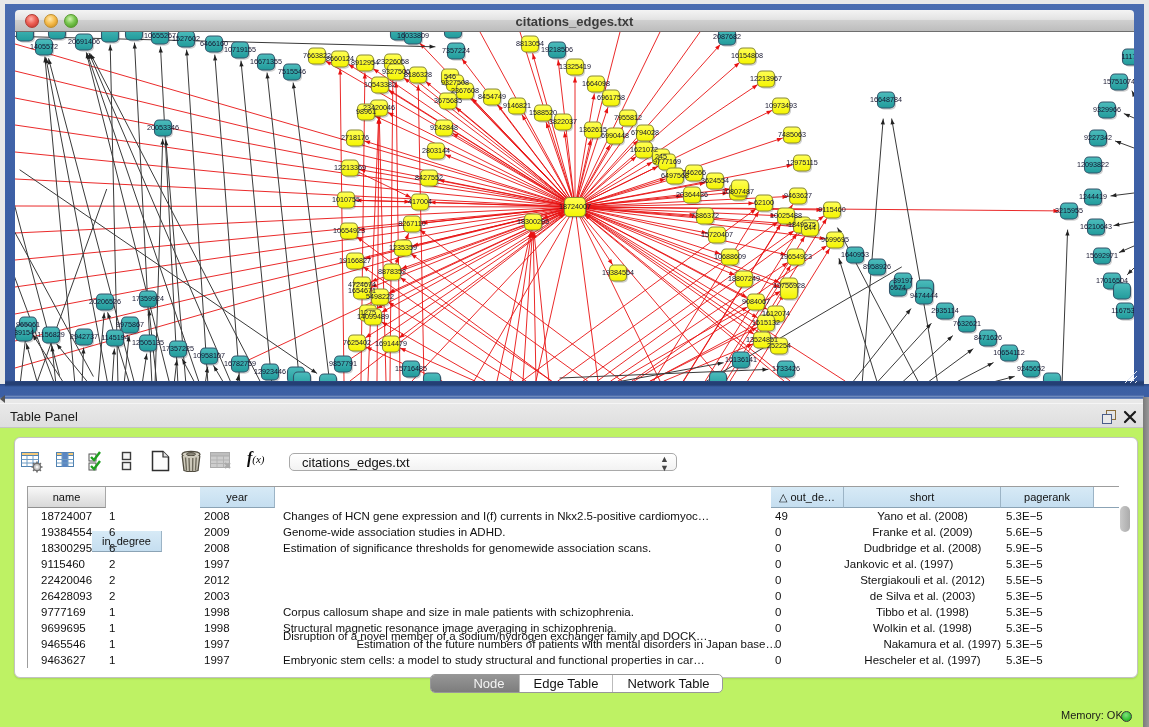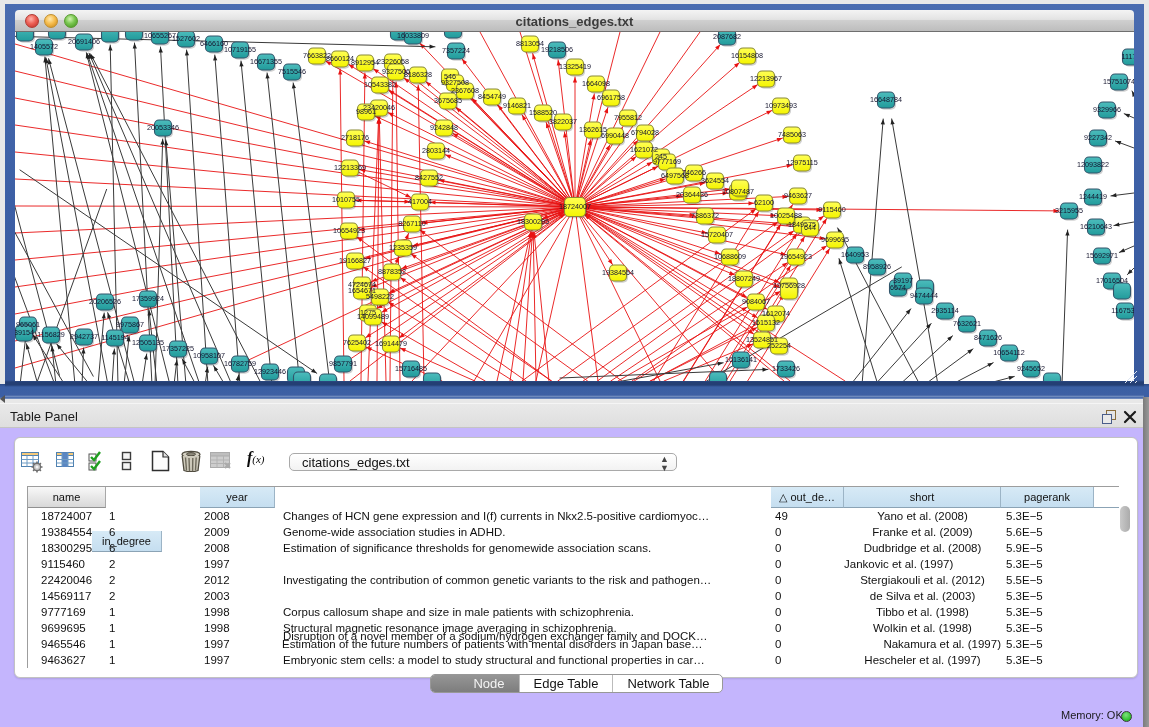--- a/index.html
+++ b/index.html
@@ -22,21 +22,21 @@
   #graph { left:10px; top:28px; width:1119px; height:349px; background:#fff; overflow:hidden; }
 
   
   #divider-arrow { left:0px; top:395px; width:0; height:0;
       border-top:4px solid transparent; border-bottom:4px solid transparent; border-right:5px solid #555; }
 
   
   #tp-head { left:0; top:403px; width:1149px; height:25px; background:linear-gradient(180deg,#e9e9e9,#dedede);
       border-top:1px solid #f5f5f5; border-bottom:1px solid #c4c4c4; }
   #tp-head .t { left:10px; top:5px; font-size:13px; color:#1c1c1c; }
-  #tp-body { left:0; top:428px; width:1149px; height:299px; background:#c4b5fd; }
+  #tp-body { left:0; top:428px; width:1149px; height:299px; background:#bef264; }
   #toolpanel { left:14px; top:9px; width:1124px; height:241px; background:#fff;
       border:1px solid #c2c2c2; border-radius:6px; box-shadow:0 1px 2px rgba(0,0,0,0.12); }
 
   
   #combo { left:274px; top:15px; width:388px; height:18px; background:linear-gradient(180deg,#ffffff,#f2f2f2);
       border:1px solid #a9a9a9; border-radius:5px; font-size:13px; color:#111; line-height:18px; padding-left:12px; }
   #combo .arrows { right:7px; top:1px; font-size:9px; color:#444; line-height:9px; text-align:center; }
 
   
   #tbl { left:12px; top:48px; width:1092px; height:182px; border-top:1px solid #9d9d9d; border-left:1px solid #9d9d9d; overflow:hidden; }
@@ -814,27 +814,26 @@
           <div class="c" style="left:81px;width:40px;">2</div>
           <div class="c" style="left:176px;width:60px;">1997</div>
           <div class="c" style="left:747px;width:60px;">0</div>
           <div class="c" style="left:816px;width:157px;text-align:left;">Jankovic et al. (1997)</div>
           <div class="c" style="left:978px;width:80px;">5.3E−5</div>
         </div>
         <div class="row" style="left:0;top:85px;width:1092px;">
           <div class="c" style="left:13px;width:66px;">22420046</div>
           <div class="c" style="left:81px;width:40px;">2</div>
           <div class="c" style="left:176px;width:60px;">2012</div>
-          <div class="c" style="left:255px;width:487px;">Investigating the contribution of common genetic variants to the risk and pathogen…</div>
           <div class="c" style="left:747px;width:60px;">0</div>
           <div class="c" style="left:816px;width:157px;text-align:center;">Stergiakouli et al. (2012)</div>
           <div class="c" style="left:978px;width:80px;">5.5E−5</div>
         </div>
         <div class="row" style="left:0;top:101px;width:1092px;">
-          <div class="c" style="left:13px;width:66px;">14569117</div>
+          <div class="c" style="left:13px;width:66px;">26428093</div>
           <div class="c" style="left:81px;width:40px;">2</div>
           <div class="c" style="left:176px;width:60px;">2003</div>
           <div class="c" style="left:255px;width:487px;margin-top:40px;">Disruption of a novel member of a sodium/hydrogen exchanger family and DOCK…</div>
           <div class="c" style="left:747px;width:60px;">0</div>
           <div class="c" style="left:816px;width:157px;text-align:center;">de Silva et al. (2003)</div>
           <div class="c" style="left:978px;width:80px;">5.3E−5</div>
         </div>
         <div class="row" style="left:0;top:117px;width:1092px;">
           <div class="c" style="left:13px;width:66px;">9777169</div>
           <div class="c" style="left:81px;width:40px;">1</div>
@@ -850,21 +849,21 @@
           <div class="c" style="left:176px;width:60px;">1998</div>
           <div class="c" style="left:255px;width:487px;">Structural magnetic resonance image averaging in schizophrenia.</div>
           <div class="c" style="left:747px;width:60px;">0</div>
           <div class="c" style="left:816px;width:157px;text-align:center;">Wolkin et al. (1998)</div>
           <div class="c" style="left:978px;width:80px;">5.3E−5</div>
         </div>
         <div class="row" style="left:0;top:149px;width:1092px;">
           <div class="c" style="left:13px;width:66px;">9465546</div>
           <div class="c" style="left:81px;width:40px;">1</div>
           <div class="c" style="left:176px;width:60px;">1997</div>
-          <div class="c" style="left:254px;width:487px;">Estimation of the future numbers of patients with mental disorders in Japan base…</div>
+          <div class="c" style="left:262px;width:487px;text-align:right;">Estimation of the future numbers of patients with mental disorders in Japan base…</div>
           <div class="c" style="left:747px;width:60px;">0</div>
           <div class="c" style="left:816px;width:157px;text-align:right;">Nakamura et al. (1997)</div>
           <div class="c" style="left:978px;width:80px;">5.3E−5</div>
         </div>
         <div class="row" style="left:0;top:165px;width:1092px;">
           <div class="c" style="left:13px;width:66px;">9463627</div>
           <div class="c" style="left:81px;width:40px;">1</div>
           <div class="c" style="left:176px;width:60px;">1997</div>
           <div class="c" style="left:255px;width:487px;">Embryonic stem cells: a model to study structural and functional properties in car…</div>
           <div class="c" style="left:747px;width:60px;">0</div>

